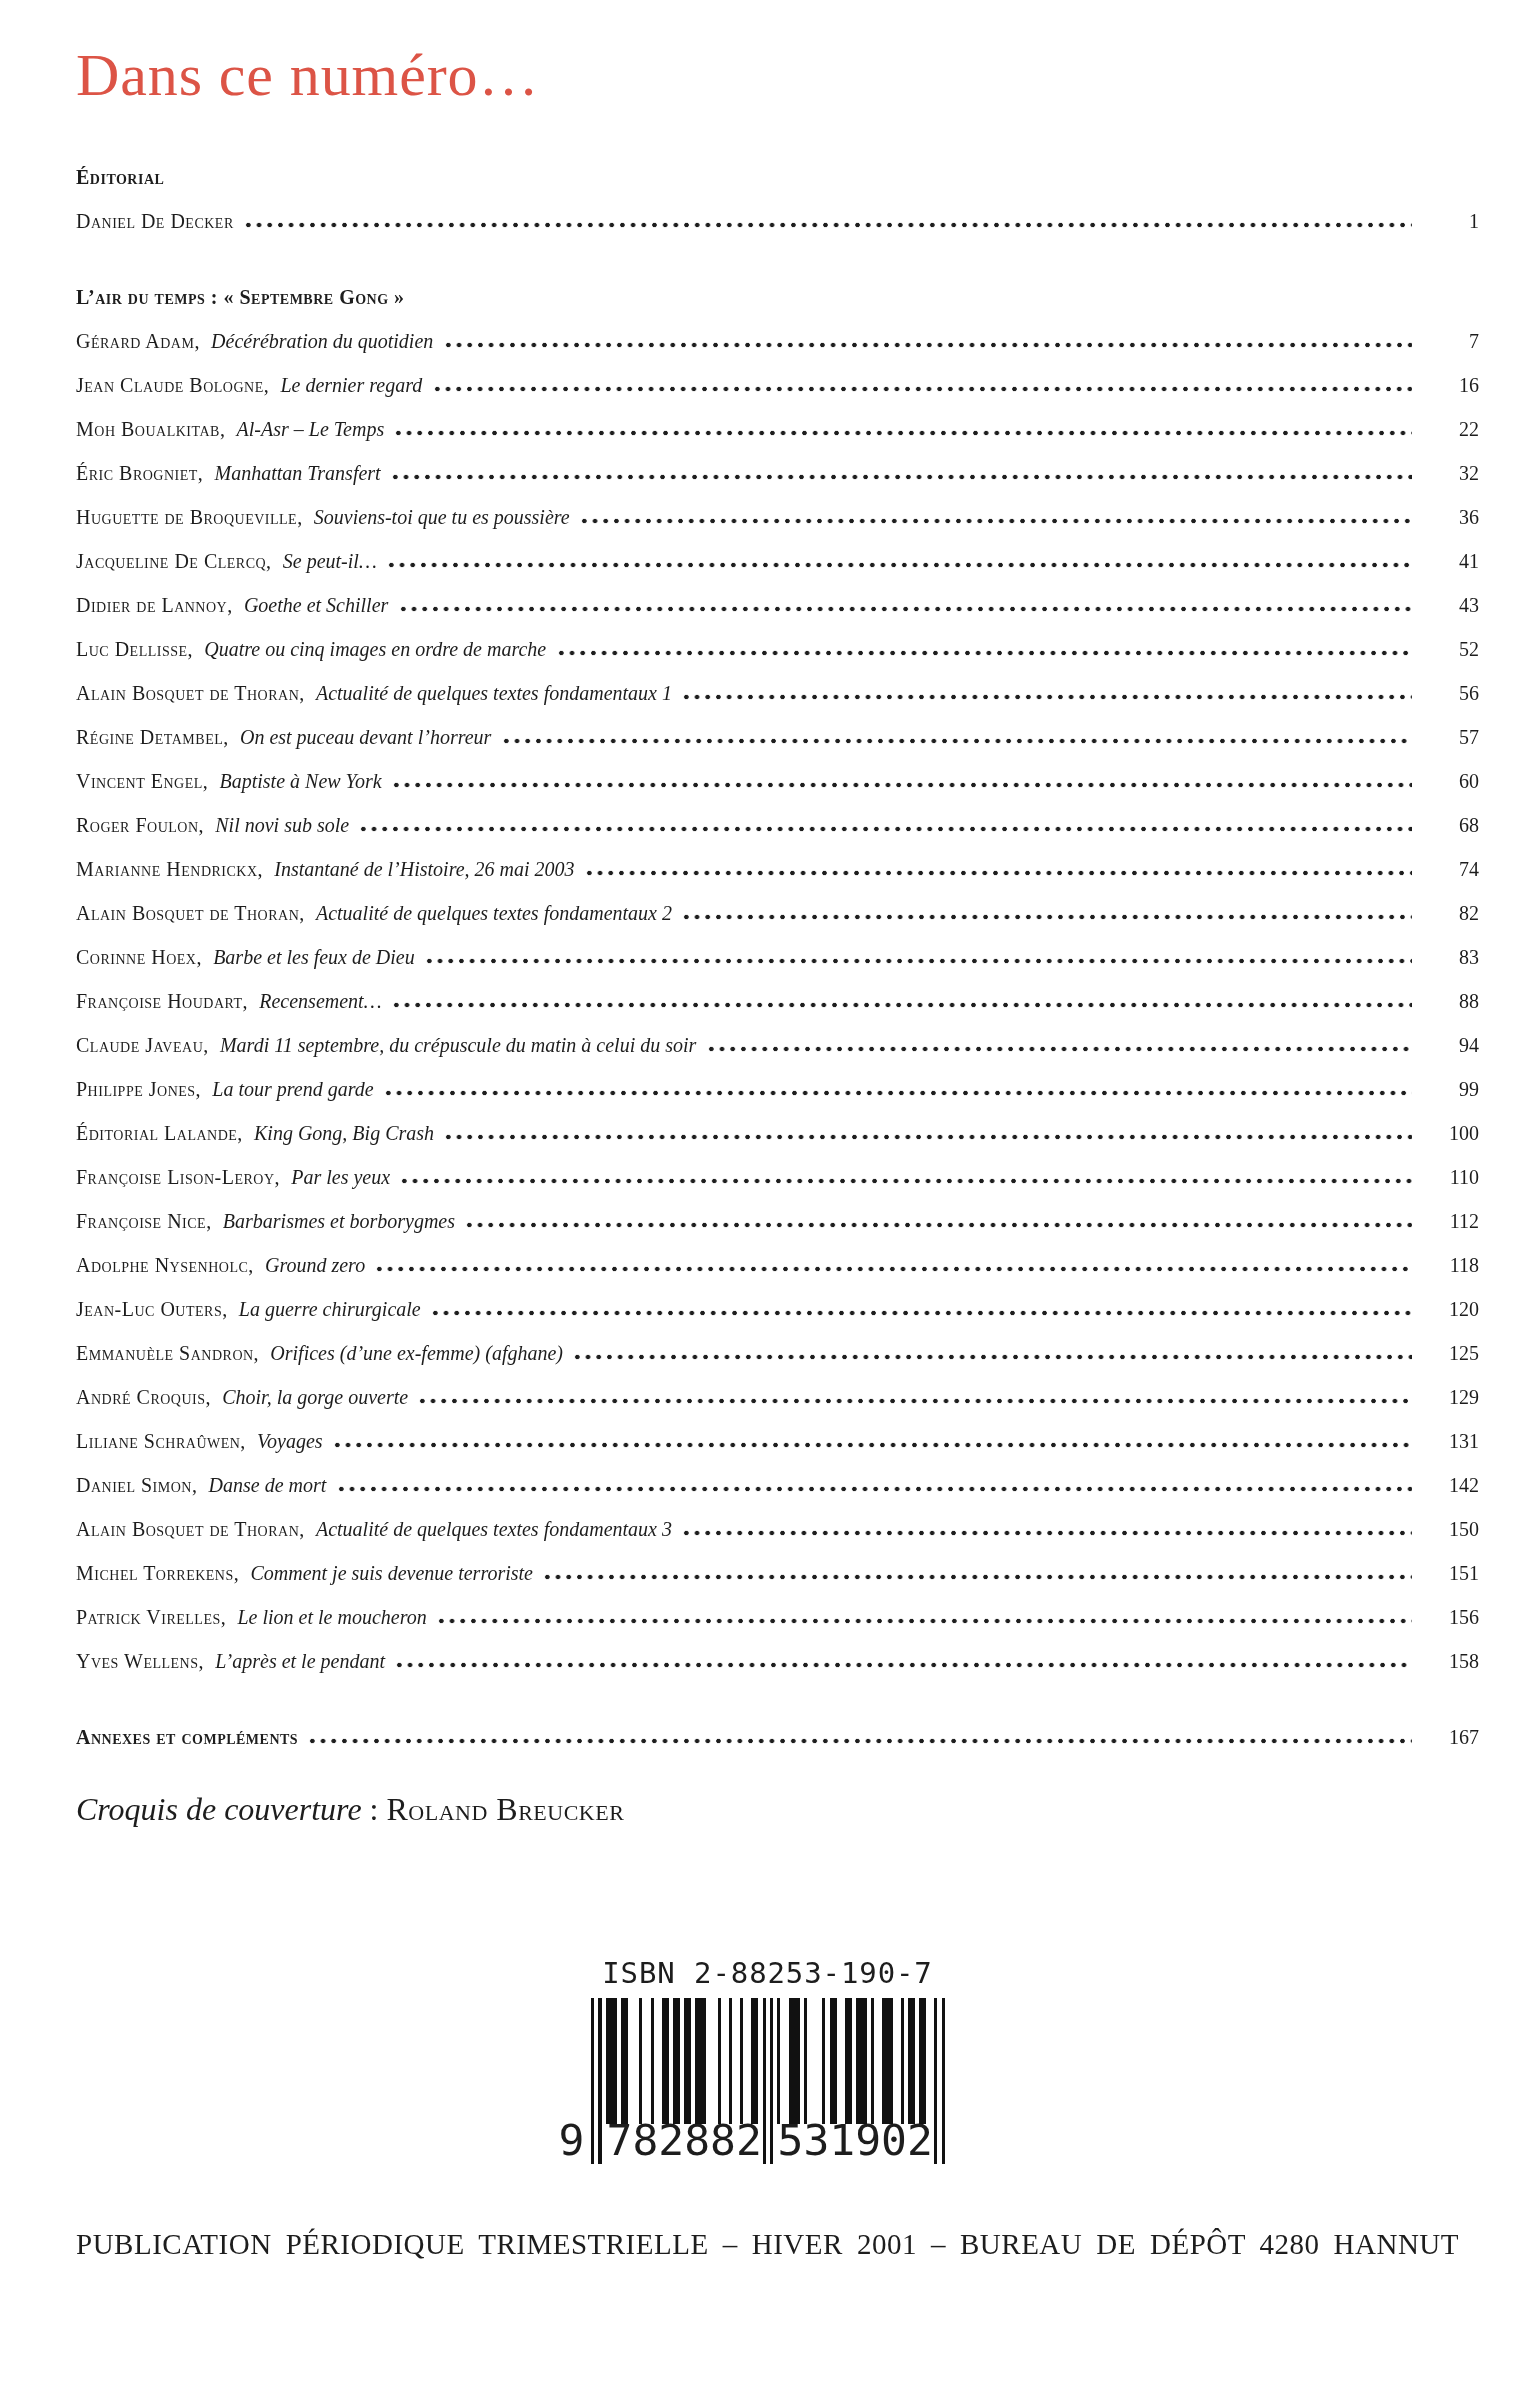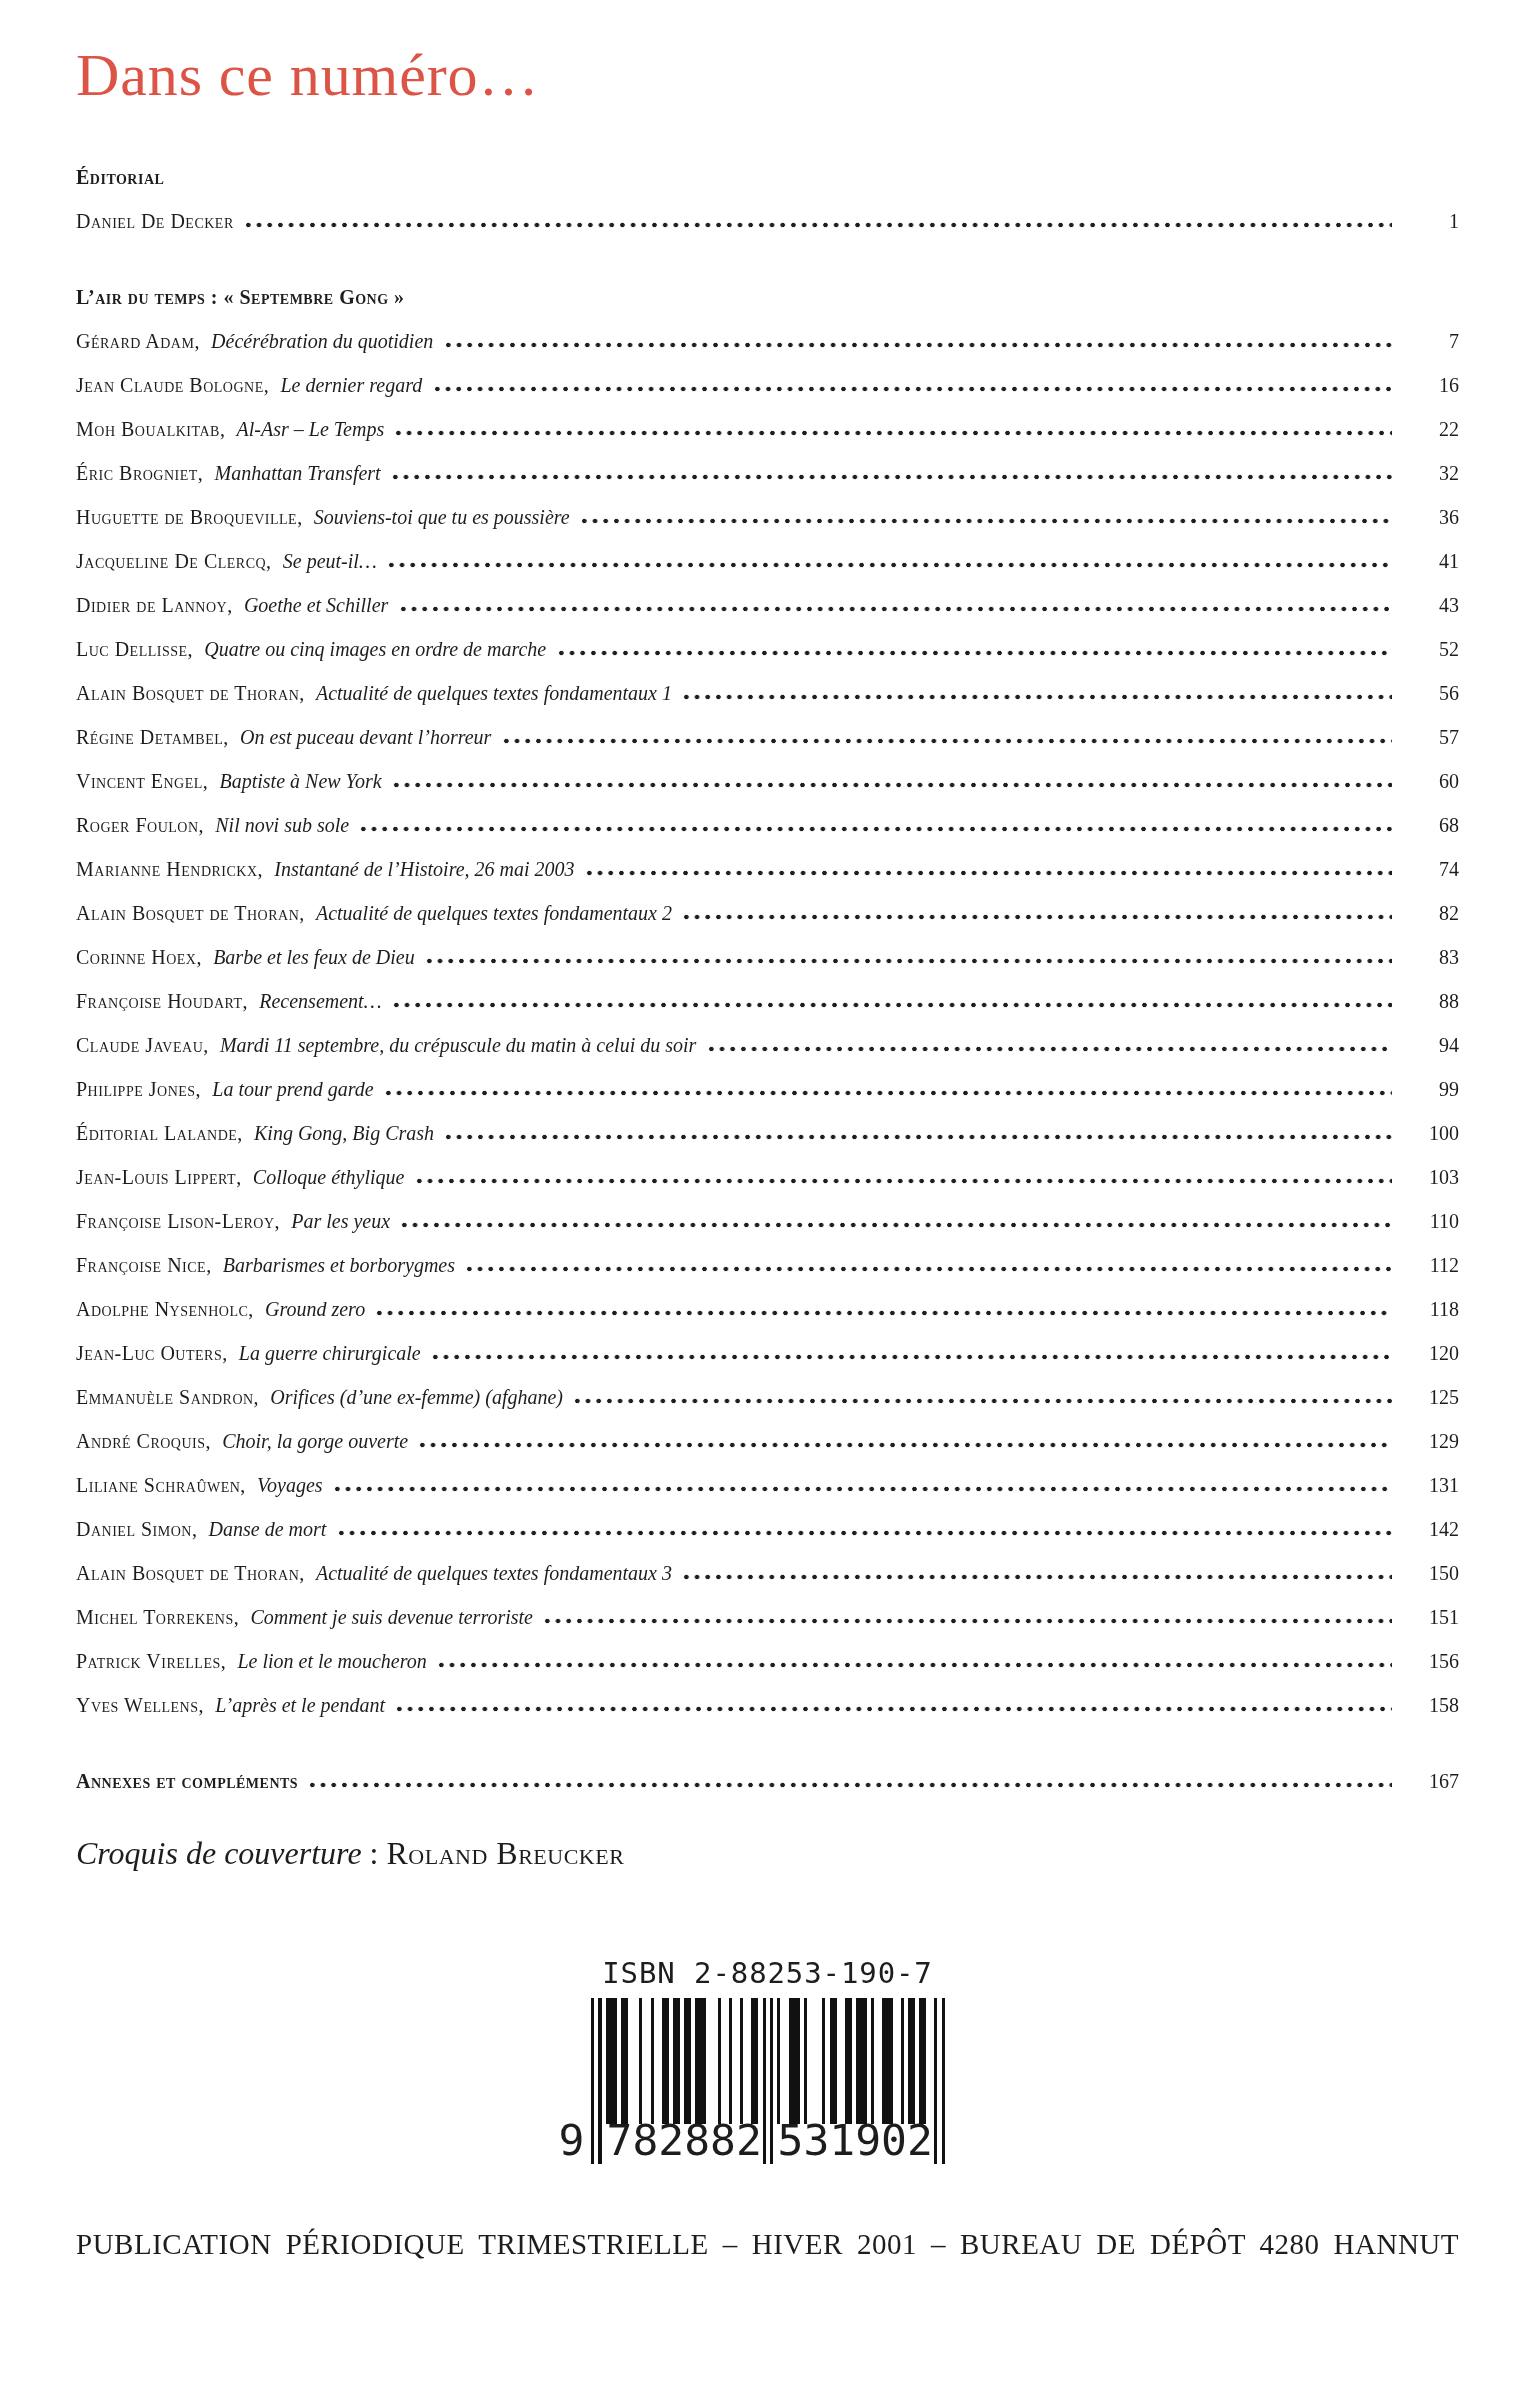--- a/index.html
+++ b/index.html
@@ -4,21 +4,21 @@
 <style>
   html,body{margin:0;padding:0;}
   body{
     width:1535px;height:2387px;
     background:#ffffff;
     color:#1d1d1d;
     font-family:"Liberation Serif", serif;
     position:relative;
     overflow:hidden;
   }
-  .page{padding:41px 76px 0 76px;}
+  .page{padding:41px 56px 0 76px;}
 
   .doc-title{
     font-size:60px;
     font-weight:normal;
     margin:0 0 45px 0;
     letter-spacing:0.9px;
   }
 
   .toc{width:100%;}
   .toc-section{margin-top:32px;}
@@ -243,26 +243,20 @@
           <span class="author">Philippe Jones,</span>
           <span class="work-title">La tour prend garde</span>
           <span class="leader"></span>
           <span class="pagenum">99</span>
         </div>
         <div class="toc-row">
           <span class="author">Éditorial Lalande,</span>
           <span class="work-title">King Gong, Big Crash</span>
           <span class="leader"></span>
           <span class="pagenum">100</span>
-        </div>
-        <div class="toc-row">
-          <span class="author">Jean-Louis Lippert,</span>
-          <span class="work-title">Colloque éthylique</span>
-          <span class="leader"></span>
-          <span class="pagenum">103</span>
         </div>
         <div class="toc-row">
           <span class="author">Françoise Lison-Leroy,</span>
           <span class="work-title">Par les yeux</span>
           <span class="leader"></span>
           <span class="pagenum">110</span>
         </div>
         <div class="toc-row">
           <span class="author">Françoise Nice,</span>
           <span class="work-title">Barbarismes et borborygmes</span>

